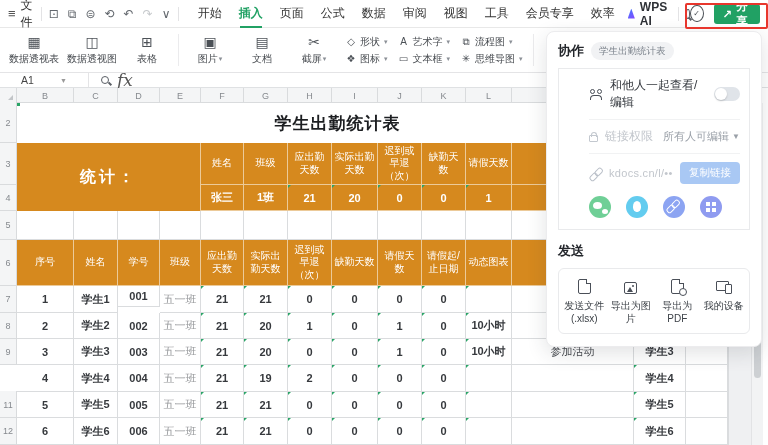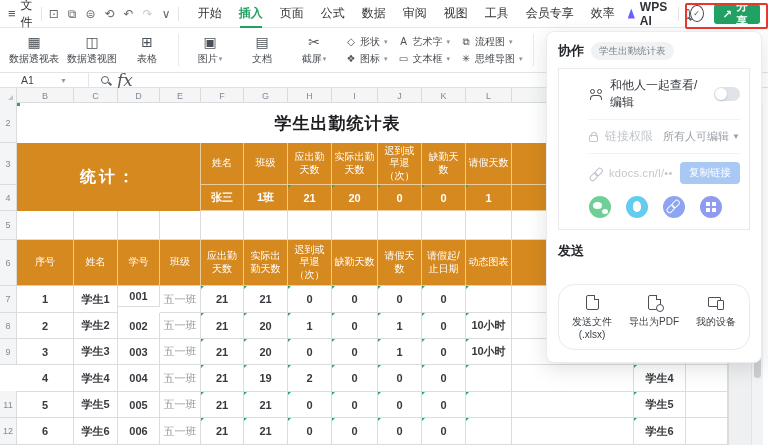--- a/index.html
+++ b/index.html
@@ -92,21 +92,21 @@
   .linktxt{font-size:11px;color:#c2c6cc;letter-spacing:.3px;white-space:nowrap;overflow:hidden;}
   .socrow{display:flex;align-items:center;gap:15px;padding:4px 9px 11px;}
   .soc{position:relative;width:22px;height:22px;border-radius:50%;}
   .s-we::before{content:"";position:absolute;left:4px;top:6px;width:9px;height:7px;background:#fff;border-radius:50%;}
   .s-we::after{content:"";position:absolute;right:3px;bottom:4px;width:6px;height:5px;background:#fff;border-radius:50%;}
   .s-qq::before{content:"";position:absolute;left:7px;top:5px;width:8px;height:11px;background:#fff;border-radius:50% 50% 44% 44%;}
   .s-ln::before,.s-ln::after{content:"";position:absolute;width:7px;height:3.5px;border:1.3px solid #fff;border-radius:2.5px;transform:rotate(-45deg);}
   .s-ln::before{left:3px;top:10px;} .s-ln::after{left:8px;top:5px;}
   .s-qr::before{content:"";position:absolute;left:6px;top:6px;width:4px;height:4px;background:#fff;box-shadow:6px 0 0 #fff,0 6px 0 #fff,6px 6px 0 #fff;}
   .sendtitle{font-size:13px;font-weight:bold;color:#23262b;margin-top:12px;}
-  .sendcard{display:flex;border:1px solid #e9eaec;border-radius:16px;margin-top:24px;padding:10px 2px 8px;}
+  .sendcard{display:flex;border:1px solid #e9eaec;border-radius:6px;margin-top:8px;padding:10px 2px 8px;}
   .sitem{flex:1;display:flex;flex-direction:column;align-items:center;font-size:10px;color:#3c4147;line-height:1.3;text-align:center;}
   .sico{position:relative;width:13px;height:15px;border:1.3px solid #4a4f58;border-radius:2px;margin-bottom:5px;box-sizing:border-box;}
   .ic-doc::before{content:"";position:absolute;right:-1px;top:-1px;width:4px;height:4px;background:#fff;border-left:1.3px solid #4a4f58;border-bottom:1.3px solid #4a4f58;}
   .ic-img{height:12px;margin-top:3px;}
   .ic-img::before{content:"";position:absolute;left:2px;bottom:1px;border-left:3.5px solid transparent;border-right:3.5px solid transparent;border-bottom:5px solid #4a4f58;}
   .ic-img::after{content:"";position:absolute;right:2px;top:1.5px;width:2.5px;height:2.5px;border-radius:50%;background:#4a4f58;}
   .ic-pdf::after{content:"";position:absolute;right:-4px;bottom:-3px;width:6px;height:6px;border:1.3px solid #4a4f58;border-radius:50%;background:#fff;}
   .ic-dev{border:none;width:16px;}
   .ic-dev::before{content:"";position:absolute;left:0;top:2px;width:11px;height:8px;border:1.3px solid #4a4f58;border-radius:1px;}
   .ic-dev::after{content:"";position:absolute;right:0;bottom:0;width:5px;height:8px;border:1.3px solid #4a4f58;border-radius:1px;background:#fff;}
@@ -516,20 +516,24 @@
         </div>
     </div>
     <div class="sendtitle">发送</div>
     <div class="sendcard">
       <div class="sitem">
         <span class="sico ic-doc"></span>
         <span>发送文件</span>
         <span>(.xlsx)</span>
       </div>
       <div class="sitem">
+        <span class="sico ic-img"></span>
+        <span>导出为图片</span>
+      </div>
+      <div class="sitem">
         <span class="sico ic-doc ic-pdf"></span>
         <span>导出为PDF</span>
       </div>
       <div class="sitem">
         <span class="sico ic-dev"></span>
         <span>我的设备</span>
       </div>
     </div>
   </div>
 

